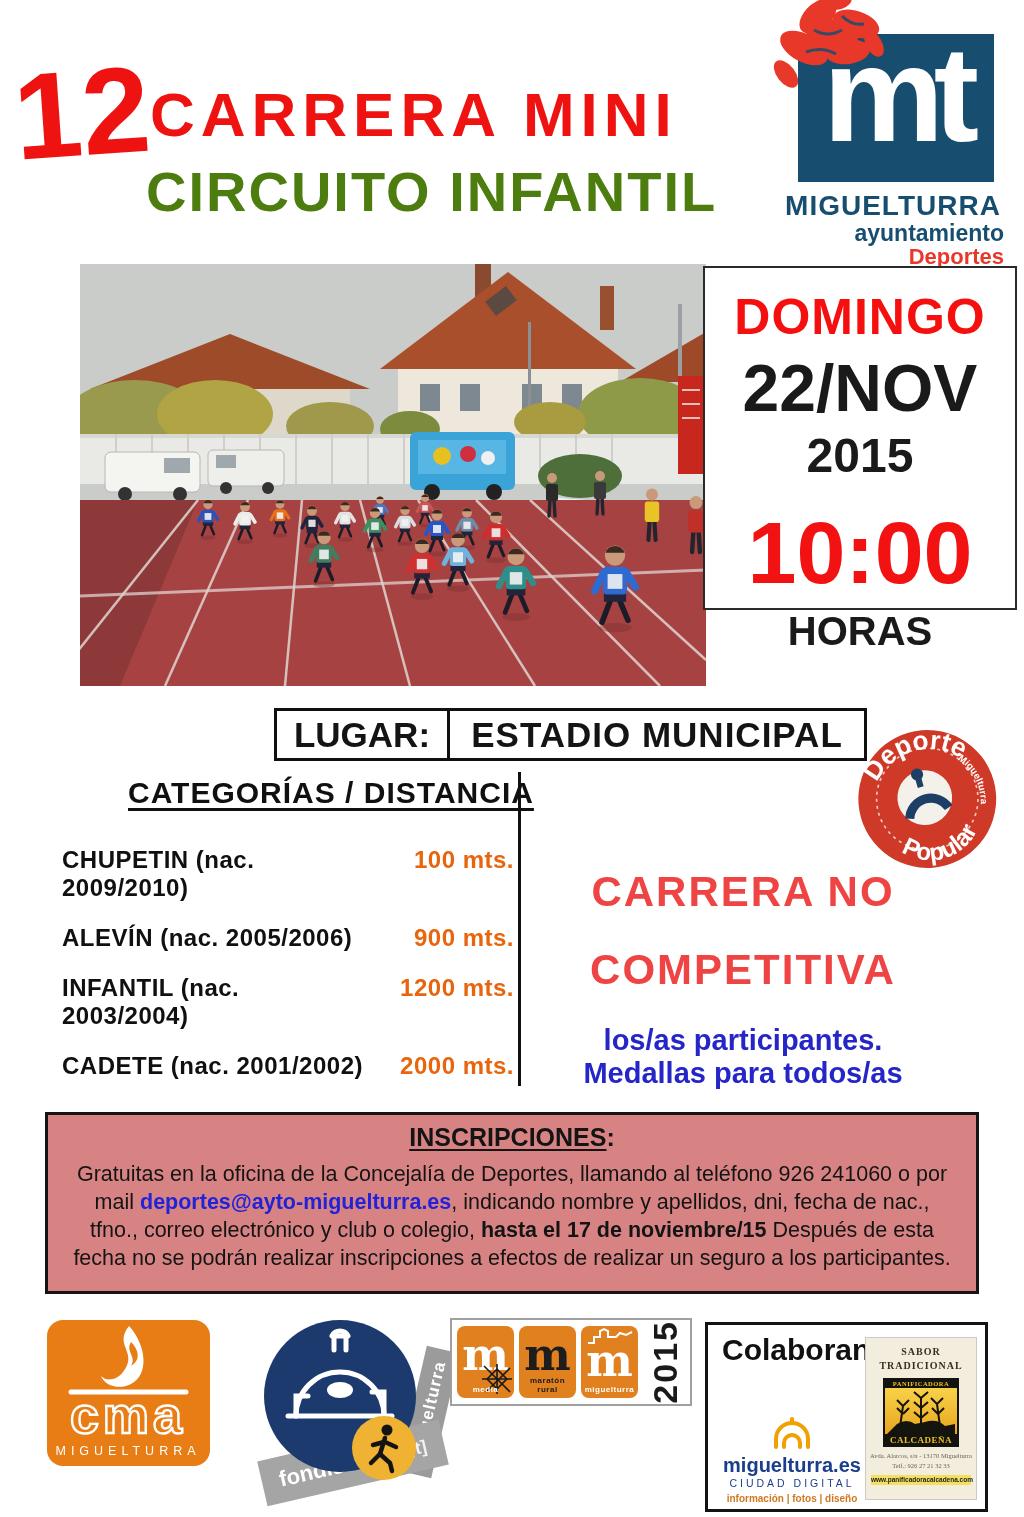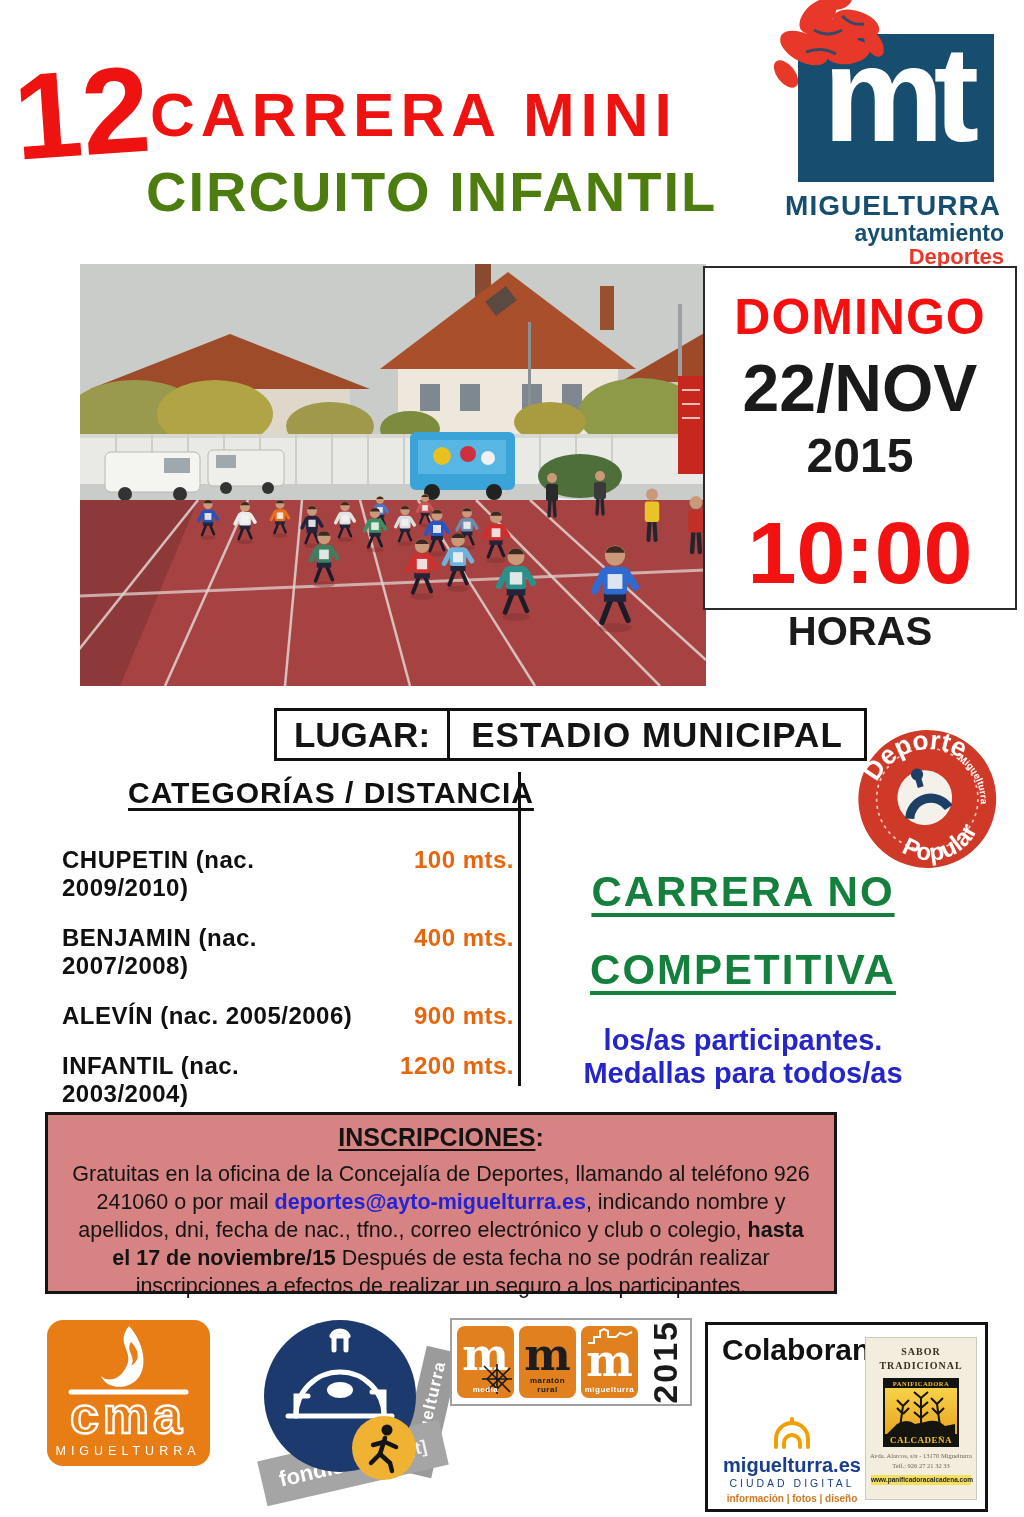--- a/index.html
+++ b/index.html
@@ -54,27 +54,27 @@
   .cat-row{display:flex;justify-content:space-between;align-items:baseline;margin-bottom:22px;
            font-size:24px;font-weight:800;color:#101010;letter-spacing:0.5px;gap:28px;}
   .cat-dist{color:#e8650d;white-space:nowrap;}
   .v-divider{position:absolute;left:518px;top:772px;width:3px;height:314px;background:#101010;}
 
   
   .stamp{position:absolute;left:851px;top:722px;width:152px;height:152px;transform:rotate(-16deg);}
 
   
   .cnc{position:absolute;left:548px;top:868px;width:390px;text-align:center;}
-  .cnc-line{display:block;font-size:42px;font-weight:800;color:#15803d;letter-spacing:2px;
-            text-decoration:underline;text-underline-offset:7px;text-decoration-thickness:4px;}
+  .cnc-line{display:block;font-size:42px;font-weight:800;color:#ef4444;letter-spacing:2px;
+            text-underline-offset:7px;text-decoration-thickness:4px;}
   .cnc-line + .cnc-line{margin-top:30px;}
   .cnc-note{margin-top:30px;font-size:29px;font-weight:600;color:#2525c8;line-height:1.15;}
 
   
-  .insc{position:absolute;left:45px;top:1112px;width:792px;height:182px;background:#d88383;
+  .insc{position:absolute;left:45px;top:1112px;width:934px;height:182px;background:#d88383;
         border:3px solid #151515;box-sizing:border-box;text-align:center;padding:8px 20px 0;}
   .insc-title{font-size:25px;font-weight:800;color:#141414;}
   .insc-title .u{text-decoration:underline;text-decoration-thickness:2px;text-underline-offset:3px;}
   .insc-body{margin-top:9px;font-size:21.5px;line-height:1.3;color:#141414;font-weight:500;}
   .insc-email{color:#2222d6;font-weight:800;}
   .insc-deadline{font-weight:800;}
 
   
   .cma{position:absolute;left:47px;top:1314px;width:163px;height:146px;background:#e87d15;
        border-radius:16px;margin-top:6px;}
@@ -306,24 +306,20 @@
   <div class="place-box">
     <div class="place-label">LUGAR:</div>
     <div class="place-value">ESTADIO MUNICIPAL</div>
   </div>
 
   <div class="cat-title">CATEGORÍAS / DISTANCIA</div>
   <div class="cat-list">
     <div class="cat-row">
       <span>CHUPETIN (nac. 2009/2010)</span>
       <span class="cat-dist">100 mts.</span>
-    </div>
-    <div class="cat-row">
-      <span>BENJAMIN (nac. 2007/2008)</span>
-      <span class="cat-dist">400 mts.</span>
     </div>
     <div class="cat-row">
       <span>ALEVÍN (nac. 2005/2006)</span>
       <span class="cat-dist">900 mts.</span>
     </div>
     <div class="cat-row">
       <span>INFANTIL (nac. 2003/2004)</span>
       <span class="cat-dist">1200 mts.</span>
     </div>
     <div class="cat-row">

